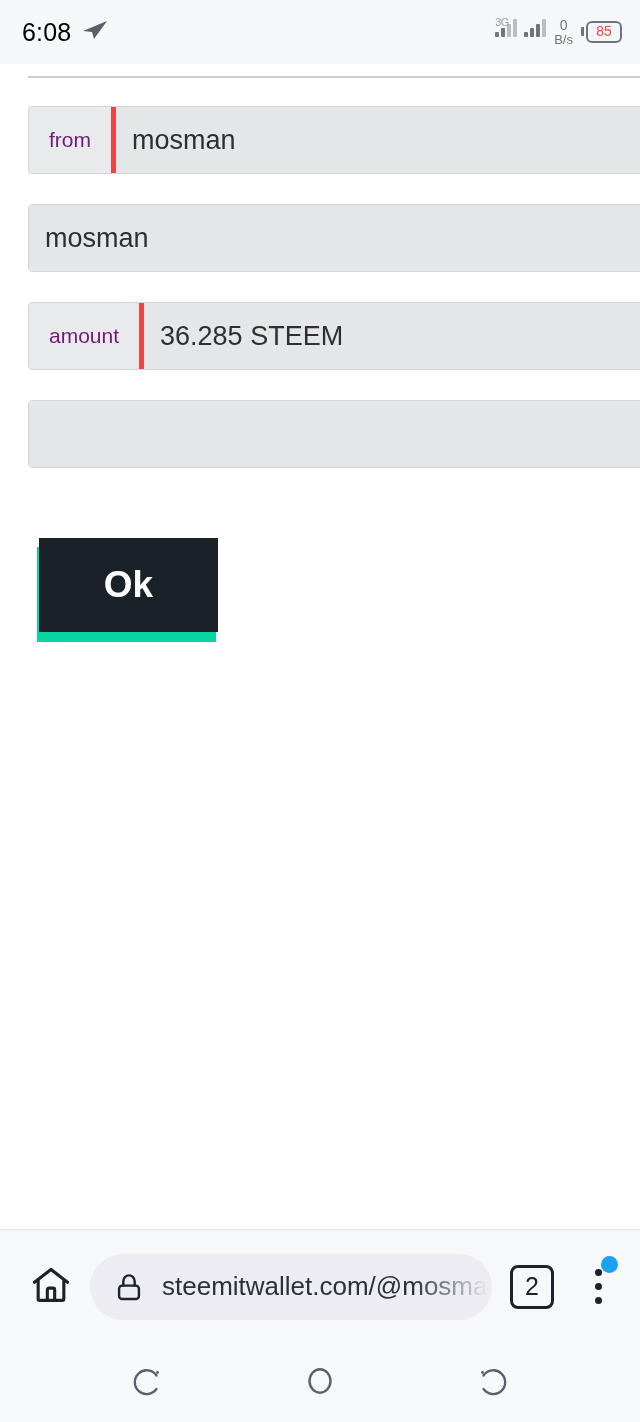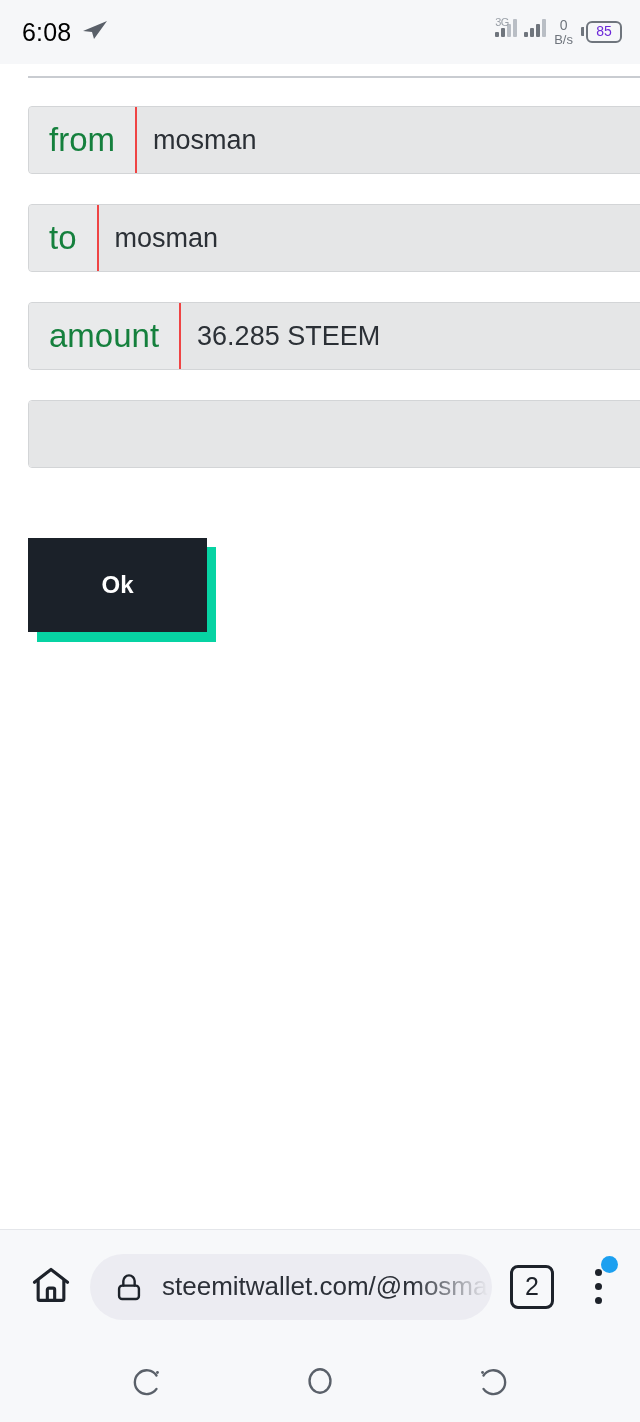--- a/index.html
+++ b/index.html
@@ -97,21 +97,21 @@
   .battery-nub {
     width: 3px; height: 9px;
     background: #6f757d;
     border-radius: 1px 0 0 1px;
   }
   .battery-body {
     border: 2px solid #6f757d;
     border-radius: 6px;
     padding: 1px 6px;
     font-size: 14px;
-    color: #6d28d9;
+    color: #ef4444;
     line-height: 1.1;
     min-width: 36px;
     text-align: center;
   }
 
   
   .page {
     position: absolute;
     top: 64px; left: 0;
     width: 640px;
@@ -140,23 +140,23 @@
     border: 1px solid #d3d5d7;
     border-radius: 4px;
     overflow: hidden;
   }
 
   .field-label {
     display: flex;
     align-items: center;
     justify-content: center;
     background: #e9eaeb;
-    border-right: 2px solid #ef4444;
-    font-size: 33px;
-    color: #15803d;
+    border-right: 5px solid #ef4444;
+    font-size: 21px;
+    color: #701a75;
     padding: 0 20px;
     flex: 0 0 auto;
     white-space: nowrap;
   }
 
   .field-value {
     display: flex;
     align-items: center;
     background: #e5e6e7;
     font-size: 27px;
@@ -181,26 +181,26 @@
   }
   .ok-shadow {
     position: absolute;
     top: 9px; left: 9px;
     width: 179px;
     height: 95px;
     background: #07d3a3;
   }
   .ok-button {
     position: absolute;
-    top: 0; left: 0;
+    top: 0; left: 11px;
     width: 179px;
     height: 94px;
     background: #1b2129;
     color: #ffffff;
-    font-size: 24px;
+    font-size: 37px;
     font-weight: bold;
     display: flex;
     align-items: center;
     justify-content: center;
     border: none;
     cursor: pointer;
     font-family: "Liberation Sans", sans-serif;
   }
 
   
@@ -355,21 +355,20 @@
 <div class="page">
 
   <div class="top-rule"></div>
 
   <div class="field-row" id="row-from">
     <div class="field-label">from</div>
     <div class="field-value">mosman</div>
   </div>
 
   <div class="field-row" id="row-to">
-    <div class="field-label">to</div>
     <div class="field-value">mosman</div>
   </div>
 
   <div class="field-row" id="row-amount">
     <div class="field-label">amount</div>
     <div class="field-value">36.285 STEEM</div>
   </div>
 
   <div class="field-row" id="row-memo">
     <div class="field-value"></div>

